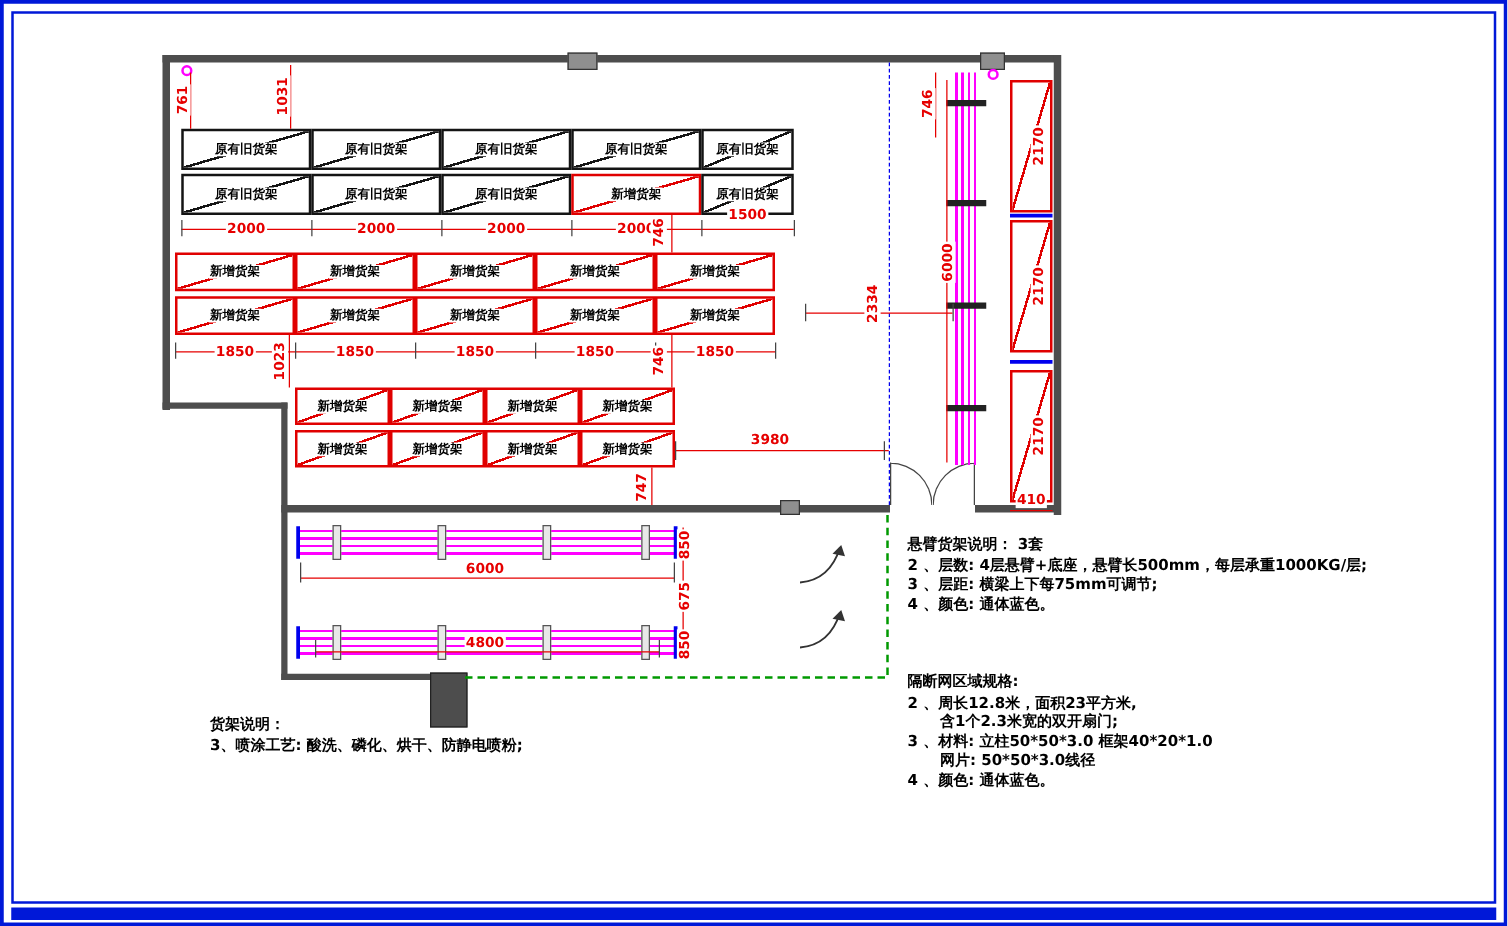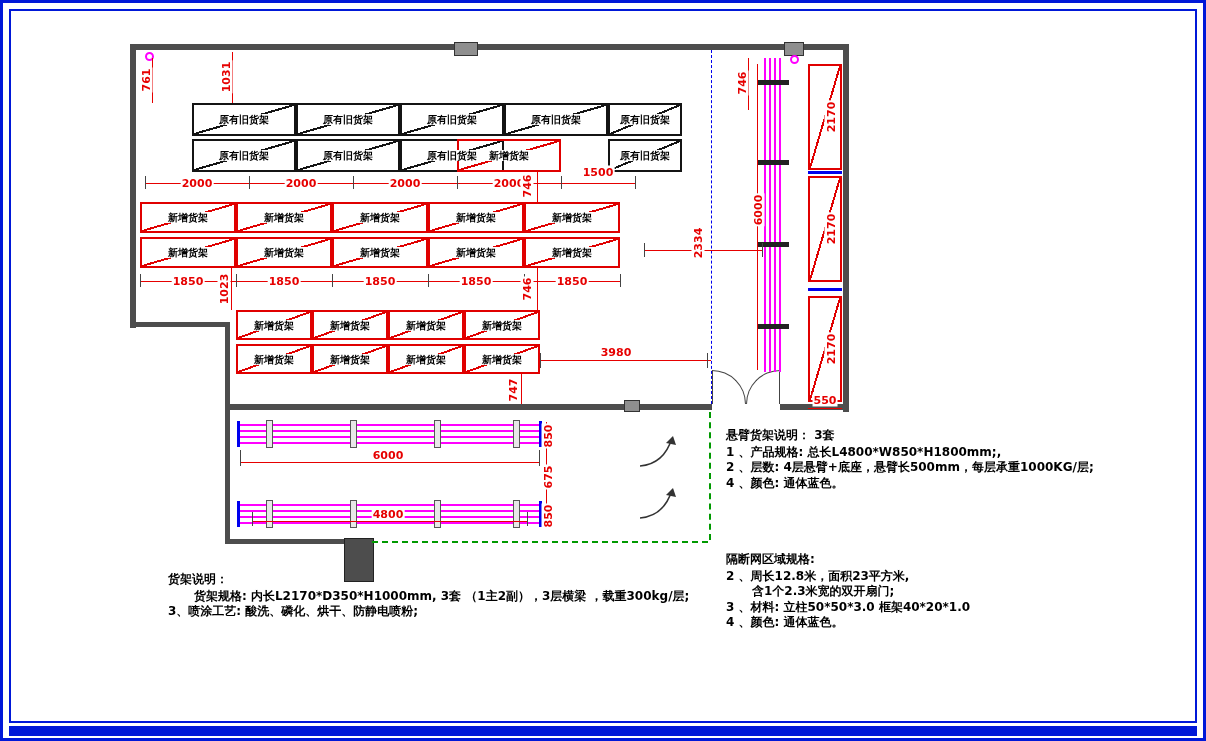--- a/index.html
+++ b/index.html
@@ -8,21 +8,21 @@
     position:relative;width:1206px;height:741px;background:#fff;overflow:hidden;
     font-family:"DejaVu Sans","Liberation Sans",sans-serif;
   }
   .frame-outer{position:absolute;inset:0;border:3px solid var(--blue);z-index:10;pointer-events:none;}
   .frame-inner{position:absolute;left:9px;top:9px;width:1184px;height:710px;border:2px solid var(--blue);}
   .titlebar{position:absolute;left:9px;top:726px;width:1188px;height:10px;background:var(--blue);}
   .wall{position:absolute;background:var(--wall);}
   .col{position:absolute;background:#8f8f8f;border:1px solid #333;box-sizing:border-box;}
   .rack{position:absolute;box-sizing:border-box;border:2px solid;display:flex;align-items:center;justify-content:center;
         background-image:linear-gradient(to bottom right, transparent calc(50% - 1px), currentColor calc(50% - 1px), currentColor calc(50% + 1px), transparent calc(50% + 1px));}
-  .rack.black{border-color:#141414;color:#141414;margin-left:47px;}
+  .rack.black{border-color:#141414;color:#141414;}
   .rack.red{border-color:#e00000;color:#e00000;}
   .rack .lbl{background:#fff;color:#000;font-size:10px;font-weight:bold;line-height:11px;padding:0 1px;white-space:nowrap;z-index:2;}
   .dim{position:absolute;color:var(--red);font-weight:bold;font-size:11px;background:#fff;padding:0 1px;white-space:nowrap;z-index:5;}
   .dim.h{transform:translate(-50%,-50%);}
   .dim.v{transform:translate(-50%,-50%) rotate(-90deg);}
   .dl-h{position:absolute;height:0;border-top:1px solid var(--red);z-index:4;}
   .dl-v{position:absolute;width:0;border-left:1px solid var(--red);z-index:4;}
   .tick{position:absolute;width:0;border-left:1px solid #444;z-index:4;}
   .post{position:absolute;background:#e8e8e8;border:1px solid #555;box-sizing:border-box;z-index:3;}
   .btick{position:absolute;background:#0000ee;z-index:3;}
@@ -273,36 +273,36 @@
   <div class="btick" style="left:808px;top:171px;width:34px;height:3px"></div>
   <div class="btick" style="left:808px;top:288px;width:34px;height:3px"></div>
 
   <div class="dl-v" style="left:757px;top:64px;height:306px"></div>
   <span class="dim v" style="left:758px;top:210px">6000</span>
   <span class="dim v" style="left:831px;top:117px">2170</span>
   <span class="dim v" style="left:831px;top:229px">2170</span>
   <span class="dim v" style="left:831px;top:349px">2170</span>
 
   <div class="dl-h" style="left:808px;top:408px;width:34px"></div>
-  <span class="dim h" style="left:825px;top:400px">550</span>
+  <span class="dim h" style="left:825px;top:400px">410</span>
 
   <div class="note" style="left:168px;top:572px;width:566px">
     <div class="t">货架说明：</div>
-    <div class="ind">货架规格: 内长L2170*D350*H1000mm, 3套 （1主2副），3层横梁 ，载重300kg/层;</div>
     <div>3、喷涂工艺: 酸洗、磷化、烘干、防静电喷粉;</div>
   </div>
 
   <div class="note" style="left:726px;top:428px;width:470px">
     <div class="t">悬臂货架说明：  3套</div>
-    <div>1 、产品规格: 总长L4800*W850*H1800mm;,</div>
     <div>2 、层数: 4层悬臂+底座，悬臂长500mm，每层承重1000KG/层;</div>
+    <div>3 、层距: 横梁上下每75mm可调节;</div>
     <div>4 、颜色: 通体蓝色。</div>
   </div>
 
-  <div class="note" style="left:726px;top:552px;width:470px">
+  <div class="note" style="left:726px;top:538px;width:470px">
     <div class="t">隔断网区域规格:</div>
     <div>2 、周长12.8米，面积23平方米,</div>
     <div class="ind">含1个2.3米宽的双开扇门;</div>
     <div>3 、材料: 立柱50*50*3.0 框架40*20*1.0</div>
+    <div class="ind">网片: 50*50*3.0线径</div>
     <div>4 、颜色: 通体蓝色。</div>
   </div>
 
 </div>
 
 </body></html>

